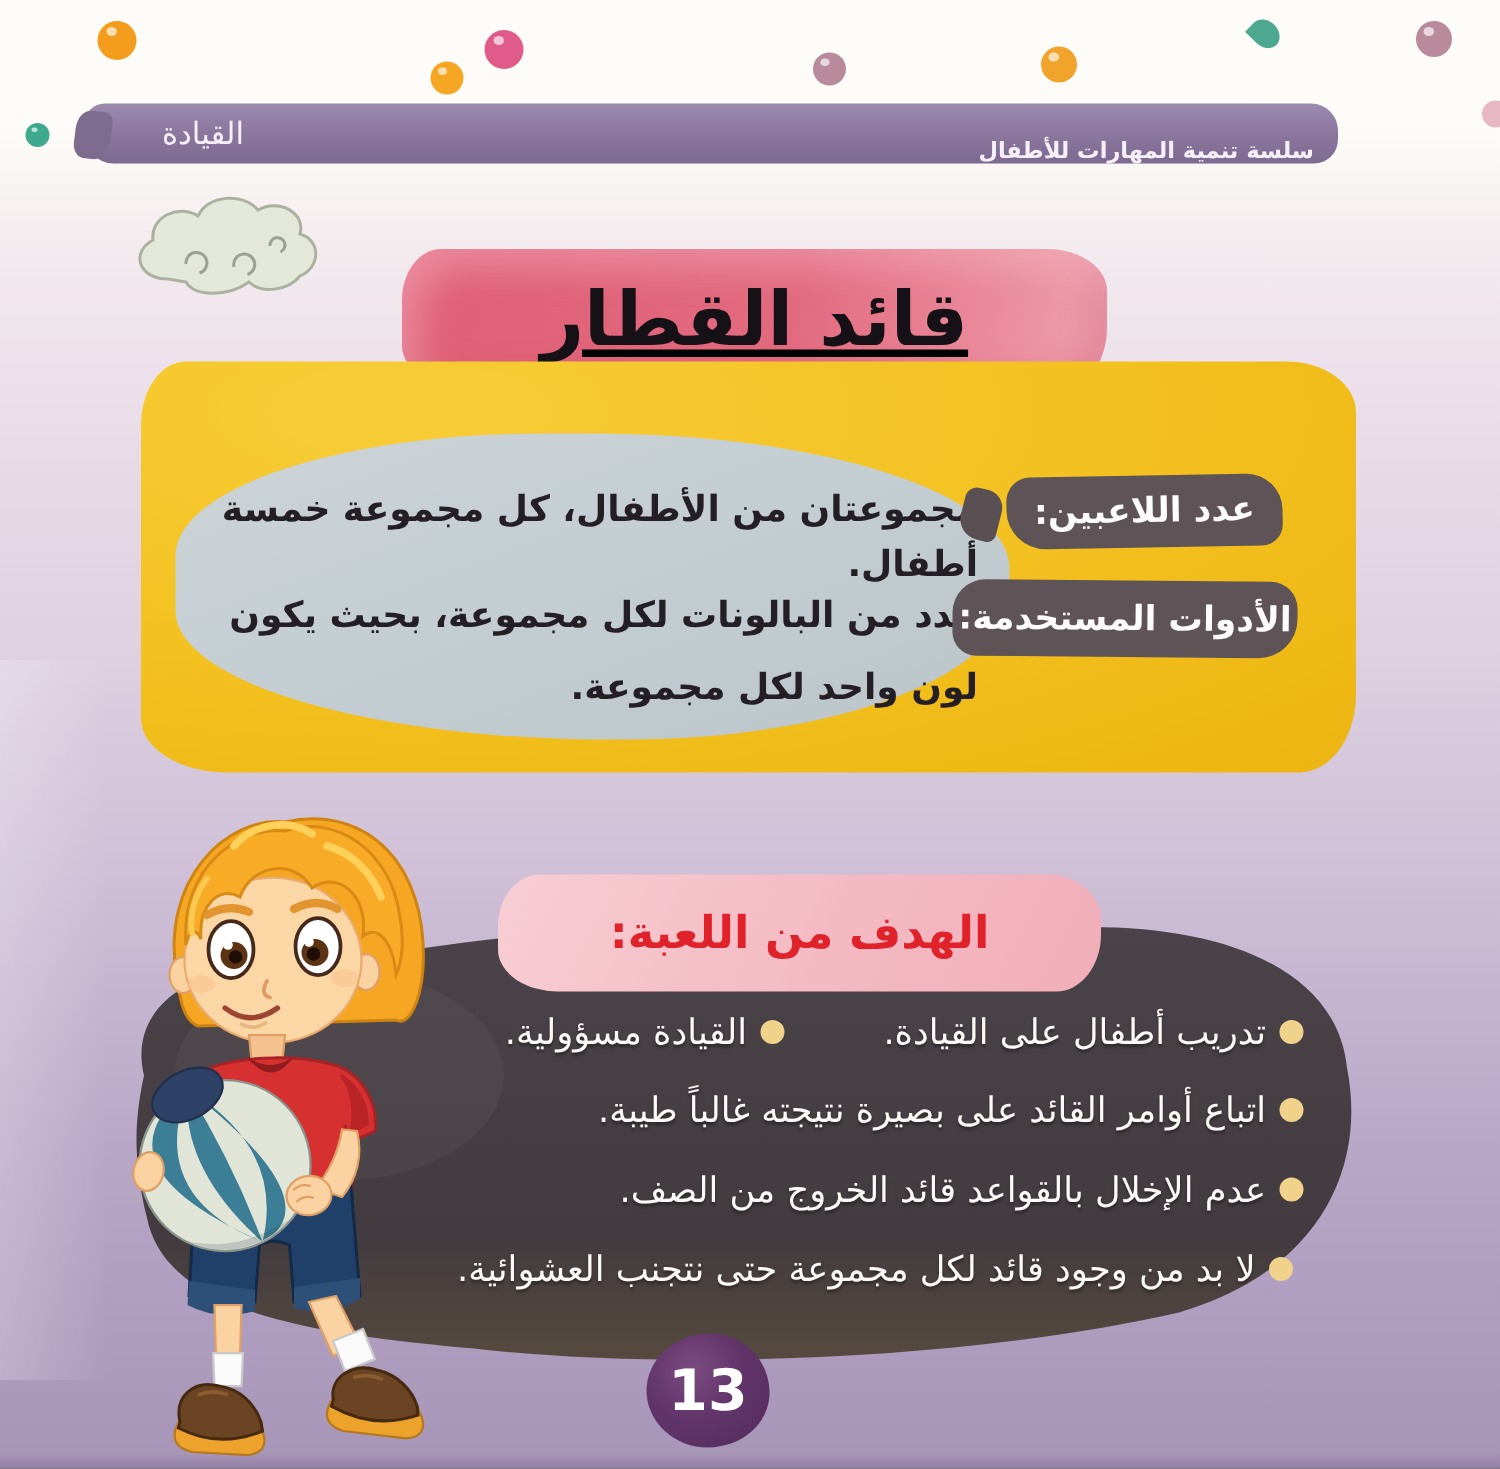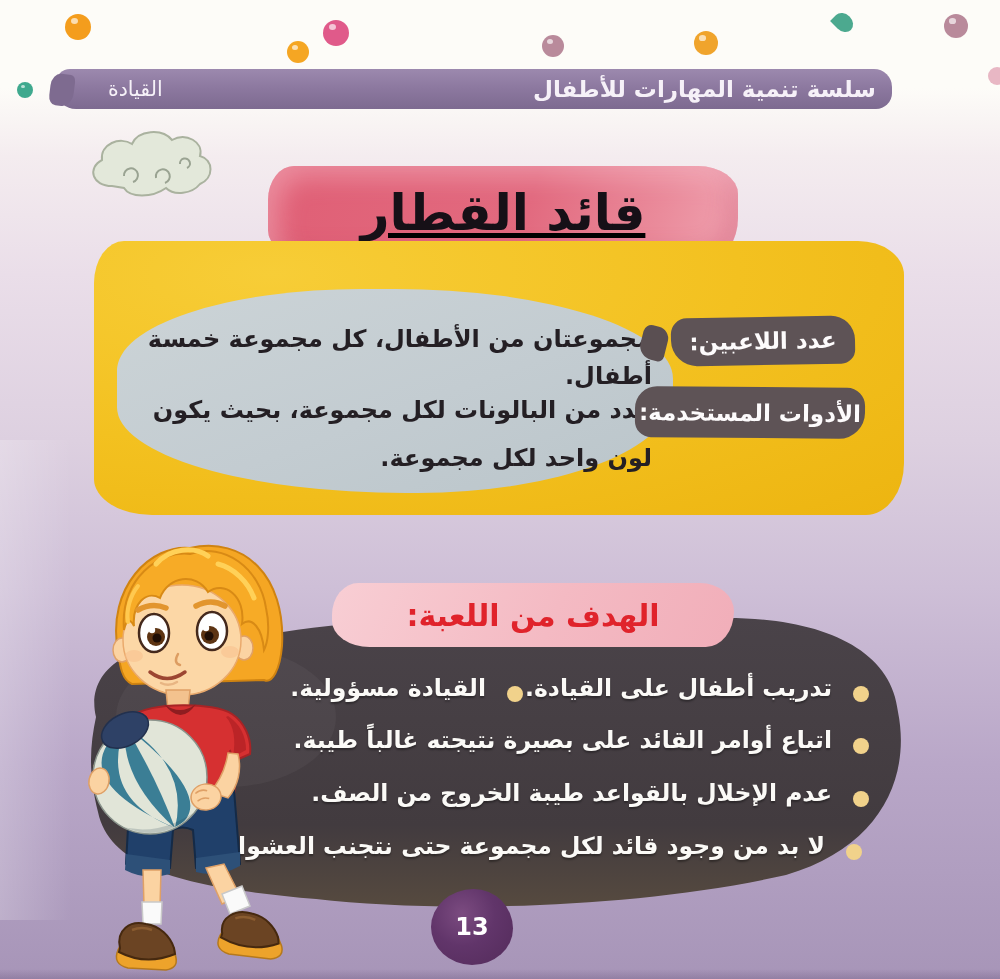--- a/index.html
+++ b/index.html
@@ -21,22 +21,22 @@
   .dot-8{left:17px;top:82px;width:16px;height:16px;background:#3fa98e;}
   .dot-9{left:988px;top:67px;width:18px;height:18px;background:#e8b7c4;}
   
   .header-bar{
     position:absolute;left:56px;top:69px;width:836px;height:40px;
     background:linear-gradient(180deg,#9c89ae 0%,#8d79a0 45%,#7d6a90 100%);
     border-radius:14px 18px 16px 20px;
   }
   .header-bar::before{content:"";position:absolute;left:-6px;top:5px;width:24px;height:32px;
     background:#7e6b90;border-radius:40% 20% 45% 30%;transform:rotate(7deg);}
-  .series-title{position:absolute;right:16px;top:0;height:100%;display:flex;align-items:center;
-    color:#f6f1f8;font-size:23px;font-weight:bold;direction:rtl;}
+  .series-title{position:absolute;right:16px;top:11px;height:100%;display:flex;align-items:center;
+    color:#f6f1f8;font-size:15px;font-weight:bold;direction:rtl;}
   .topic-label{position:absolute;left:52px;top:0;height:100%;display:flex;align-items:center;
     color:#f6f1f8;font-size:20.5px;font-weight:normal;direction:rtl;}
   
   .cloud{position:absolute;left:82px;top:126px;width:135px;height:75px;}
   
   .title-banner{
     position:absolute;left:268px;top:166px;width:470px;height:94px;
     background:linear-gradient(105deg,#e06076 5%,#e26a7f 55%,#ea8b9b 82%,#f0a3b1 100%);
     border-radius:26px 40px 30px 44px/34px 28px 42px 30px;
     box-shadow:inset 10px 10px 26px rgba(255,212,222,.40),inset -8px -10px 22px rgba(185,55,85,.28);
@@ -62,47 +62,47 @@
   .info-text.p2{right:348px;top:386px;width:505px;line-height:2.0;}
   
   .tag{position:absolute;background:#5e5356;color:#fdfbfc;display:flex;align-items:center;justify-content:center;
     font-size:23px;font-weight:bold;direction:rtl;}
   .tag-1{left:671px;top:317px;width:184px;height:48px;border-radius:16px 24px 14px 26px;transform:rotate(-1deg);}
   .tag-2{left:635px;top:387px;width:230px;height:51px;border-radius:22px 18px 26px 16px;transform:rotate(.5deg);}
   .tag-tail{position:absolute;left:641px;top:326px;width:26px;height:34px;background:#5a4f52;
     border-radius:8px 12px 6px 14px;transform:rotate(14deg);}
   
   .goal-banner{
-    position:absolute;left:332px;top:583px;width:402px;height:64px;z-index:4;
+    position:absolute;left:332px;top:583px;width:402px;height:78px;z-index:4;
     background:linear-gradient(115deg,#f8ced4 0%,#f4bac3 55%,#f1aeb9 100%);
     border-radius:28px 36px 30px 40px/34px 30px 38px 28px;
     display:flex;align-items:center;justify-content:center;
   }
   .goal-heading{color:#e0232b;font-size:30px;font-weight:bold;direction:rtl;}
   
   .dark-panel{position:absolute;left:76px;top:597px;width:838px;height:322px;z-index:3;}
   
-  .bullet{position:absolute;z-index:5;direction:rtl;display:flex;align-items:flex-end;gap:21px;
-    color:#fbfaf7;font-size:23.5px;font-weight:bold;white-space:nowrap;
+  .bullet{position:absolute;z-index:5;direction:rtl;display:flex;align-items:center;gap:9px;
+    color:#fbfaf7;font-size:23.5px;font-weight:normal;white-space:nowrap;
     text-shadow:0 2px 2px rgba(0,0,0,.35);}
   .bdot{width:16px;height:16px;border-radius:50%;background:#f1d28b;flex:none;box-shadow:none;text-shadow:none;}
   .b0{right:131px;top:674px;}
   .b1{right:477px;top:674px;}
   .b2{right:131px;top:726px;}
   .b3{right:131px;top:779px;}
   .b4{right:138px;top:832px;}
   
   .boy{position:absolute;left:68px;top:534px;width:268px;height:446px;z-index:6;}
   
   .page-number{
     position:absolute;left:431px;top:889px;width:82px;height:76px;z-index:7;
     background:radial-gradient(circle at 38% 32%,#7b4b80 0%,#61356a 45%,#532b5a 100%);
     border-radius:52% 48% 50% 50%/50% 52% 48% 50%;
     display:flex;align-items:center;justify-content:center;
-    color:#fff;font-size:24px;font-weight:bold;
+    color:#fff;font-size:38px;font-weight:bold;
   }
   
   .left-wash{position:absolute;left:0;top:440px;width:72px;height:480px;z-index:2;
     background:linear-gradient(90deg,rgba(255,255,255,.22),rgba(255,255,255,0));}
   .bottom-edge{position:absolute;left:0;right:0;bottom:0;height:10px;z-index:8;
     background:linear-gradient(180deg,rgba(90,70,110,0),rgba(90,70,110,.28));}
 </style>
 </head>
 <body>
 
@@ -183,21 +183,21 @@
   <div class="bullet b1">
     <span class="bdot"></span>
     <span>القيادة مسؤولية.</span>
   </div>
   <div class="bullet b2">
     <span class="bdot"></span>
     <span>اتباع أوامر القائد على بصيرة نتيجته غالباً طيبة.</span>
   </div>
   <div class="bullet b3">
     <span class="bdot"></span>
-    <span>عدم الإخلال بالقواعد طيبة الخروج من الصف.</span>
+    <span>عدم الإخلال بالقواعد قائد الخروج من الصف.</span>
   </div>
   <div class="bullet b4">
     <span class="bdot"></span>
     <span>لا بد من وجود قائد لكل مجموعة حتى نتجنب العشوائية.</span>
   </div>
 
   <svg class="boy" viewBox="0 0 268 446">
 
     <path d="M50,118 C38,52 84,10 122,14 C176,2 218,42 214,112 C212,136 204,150 196,146 L64,150 C54,146 52,132 50,118 Z" fill="#f5a623" stroke="#cf8311" stroke-width="2"></path>
 

